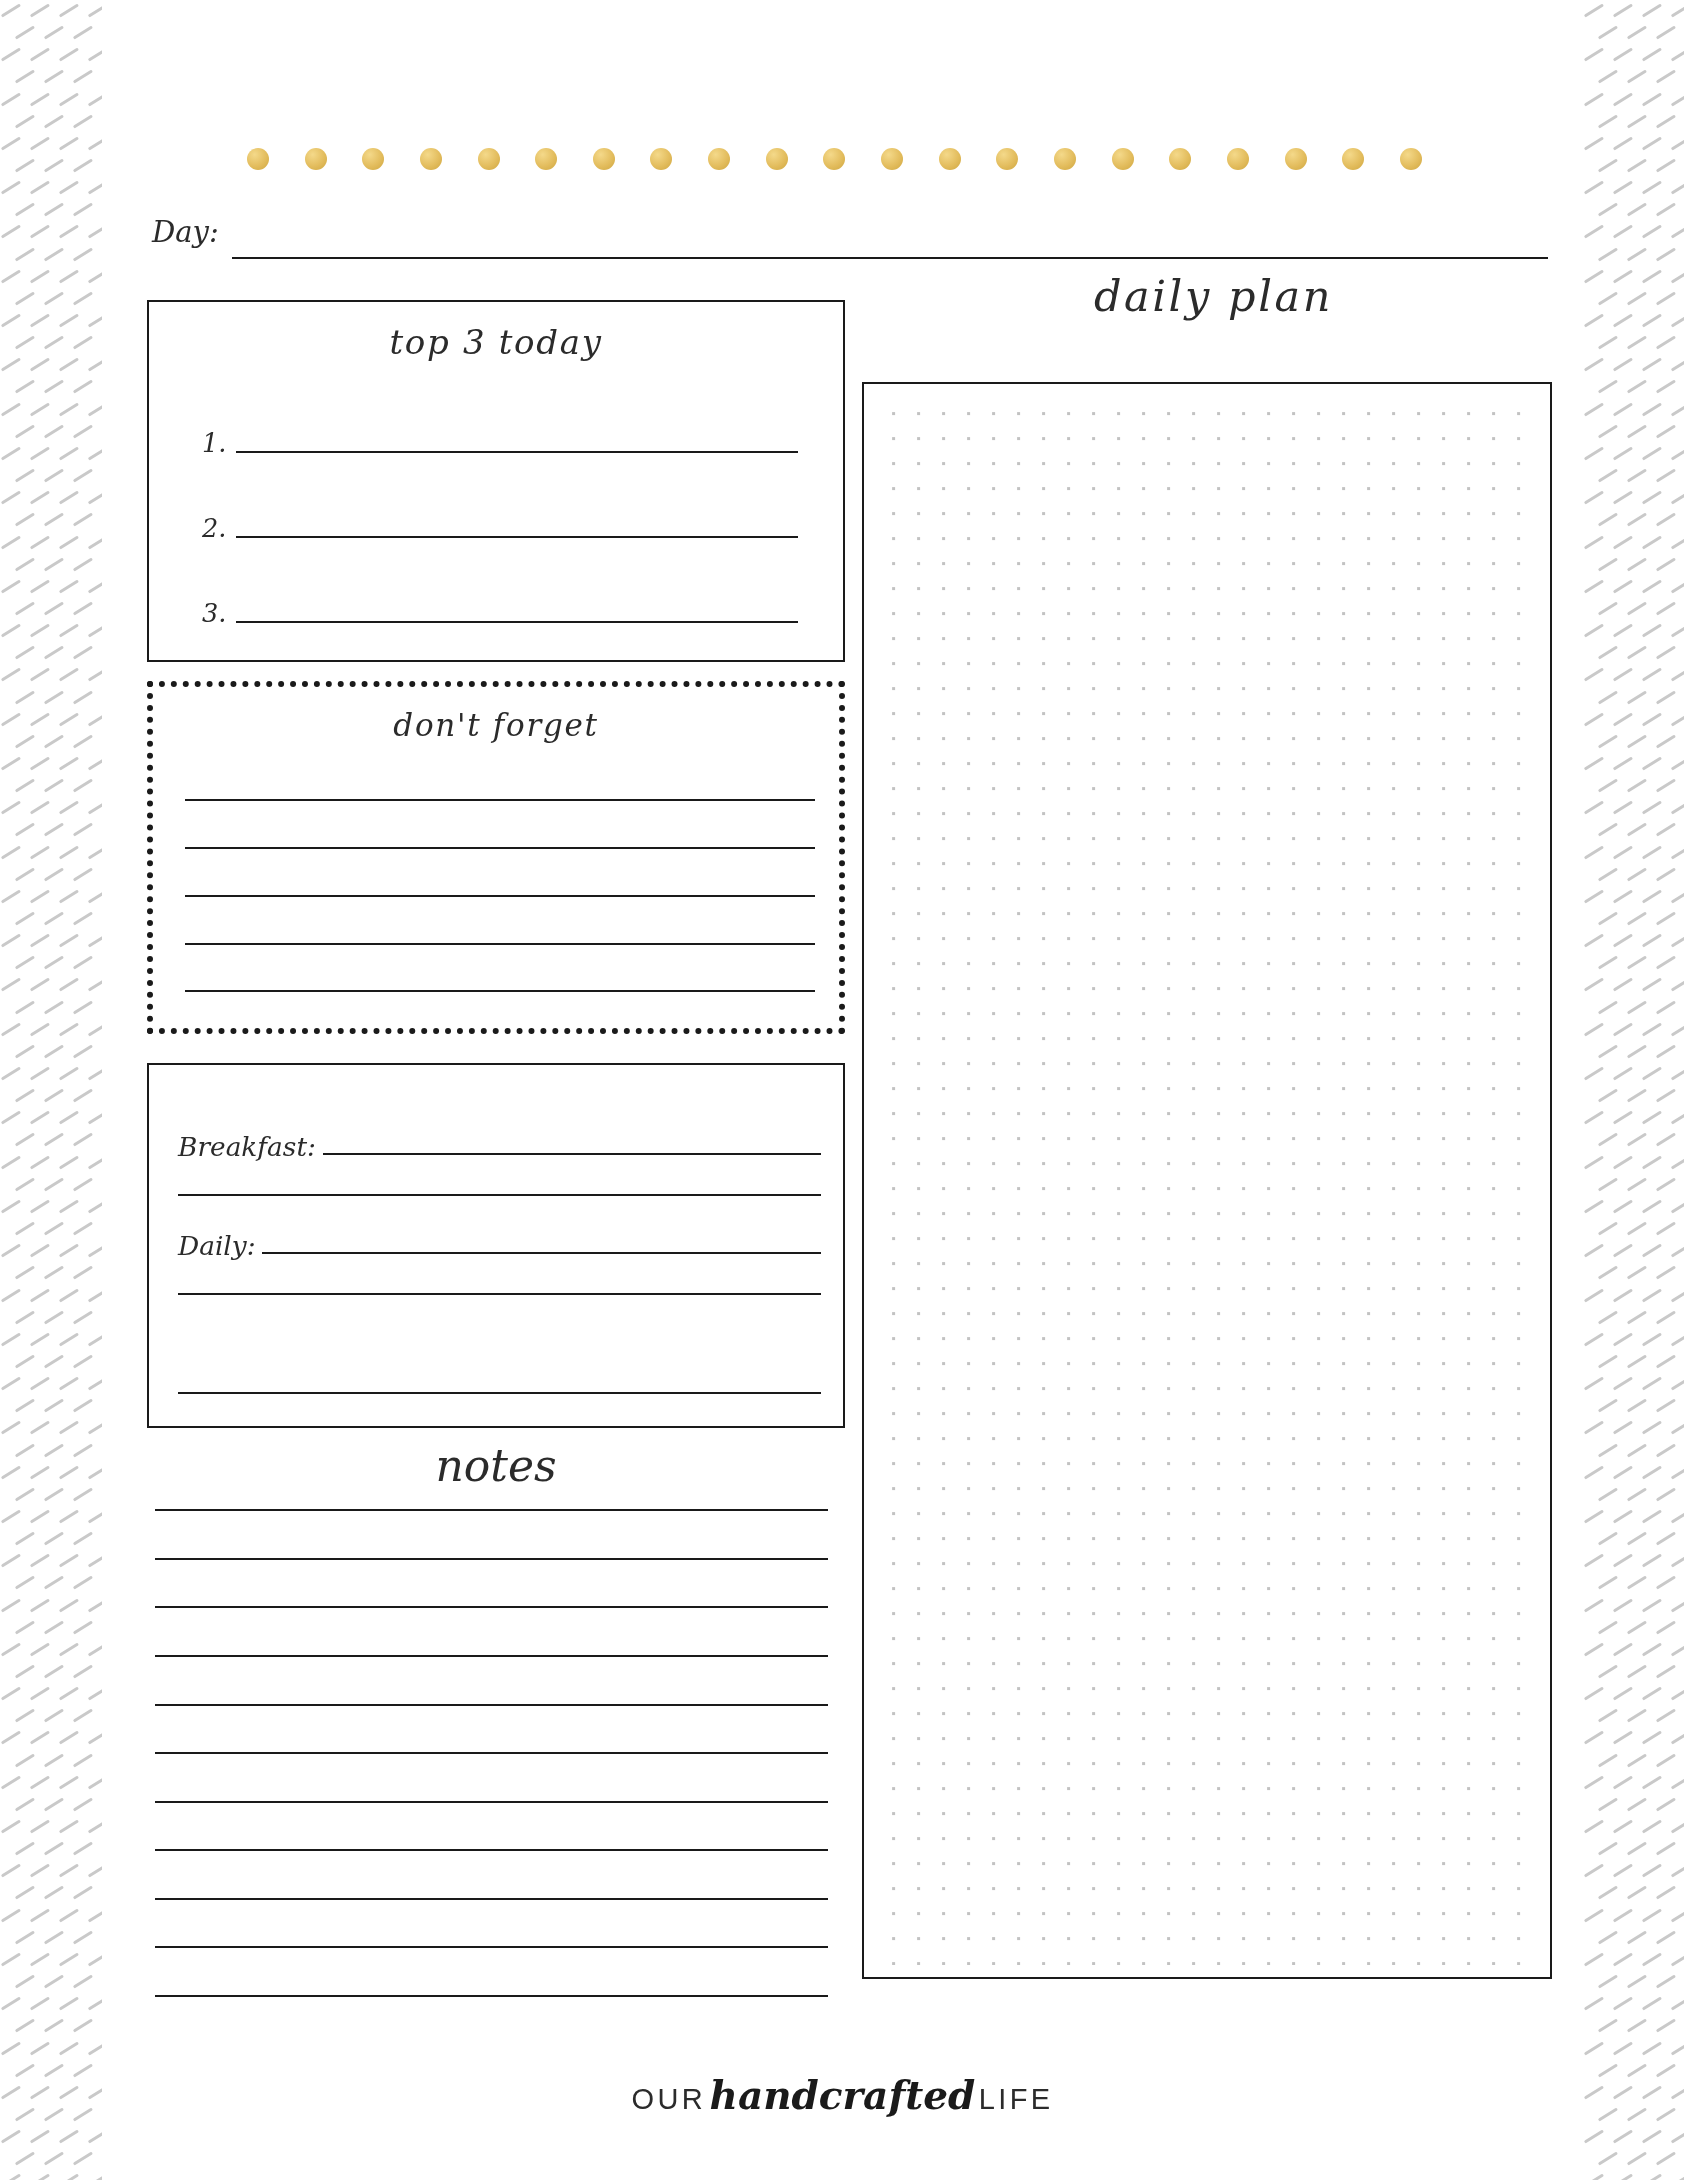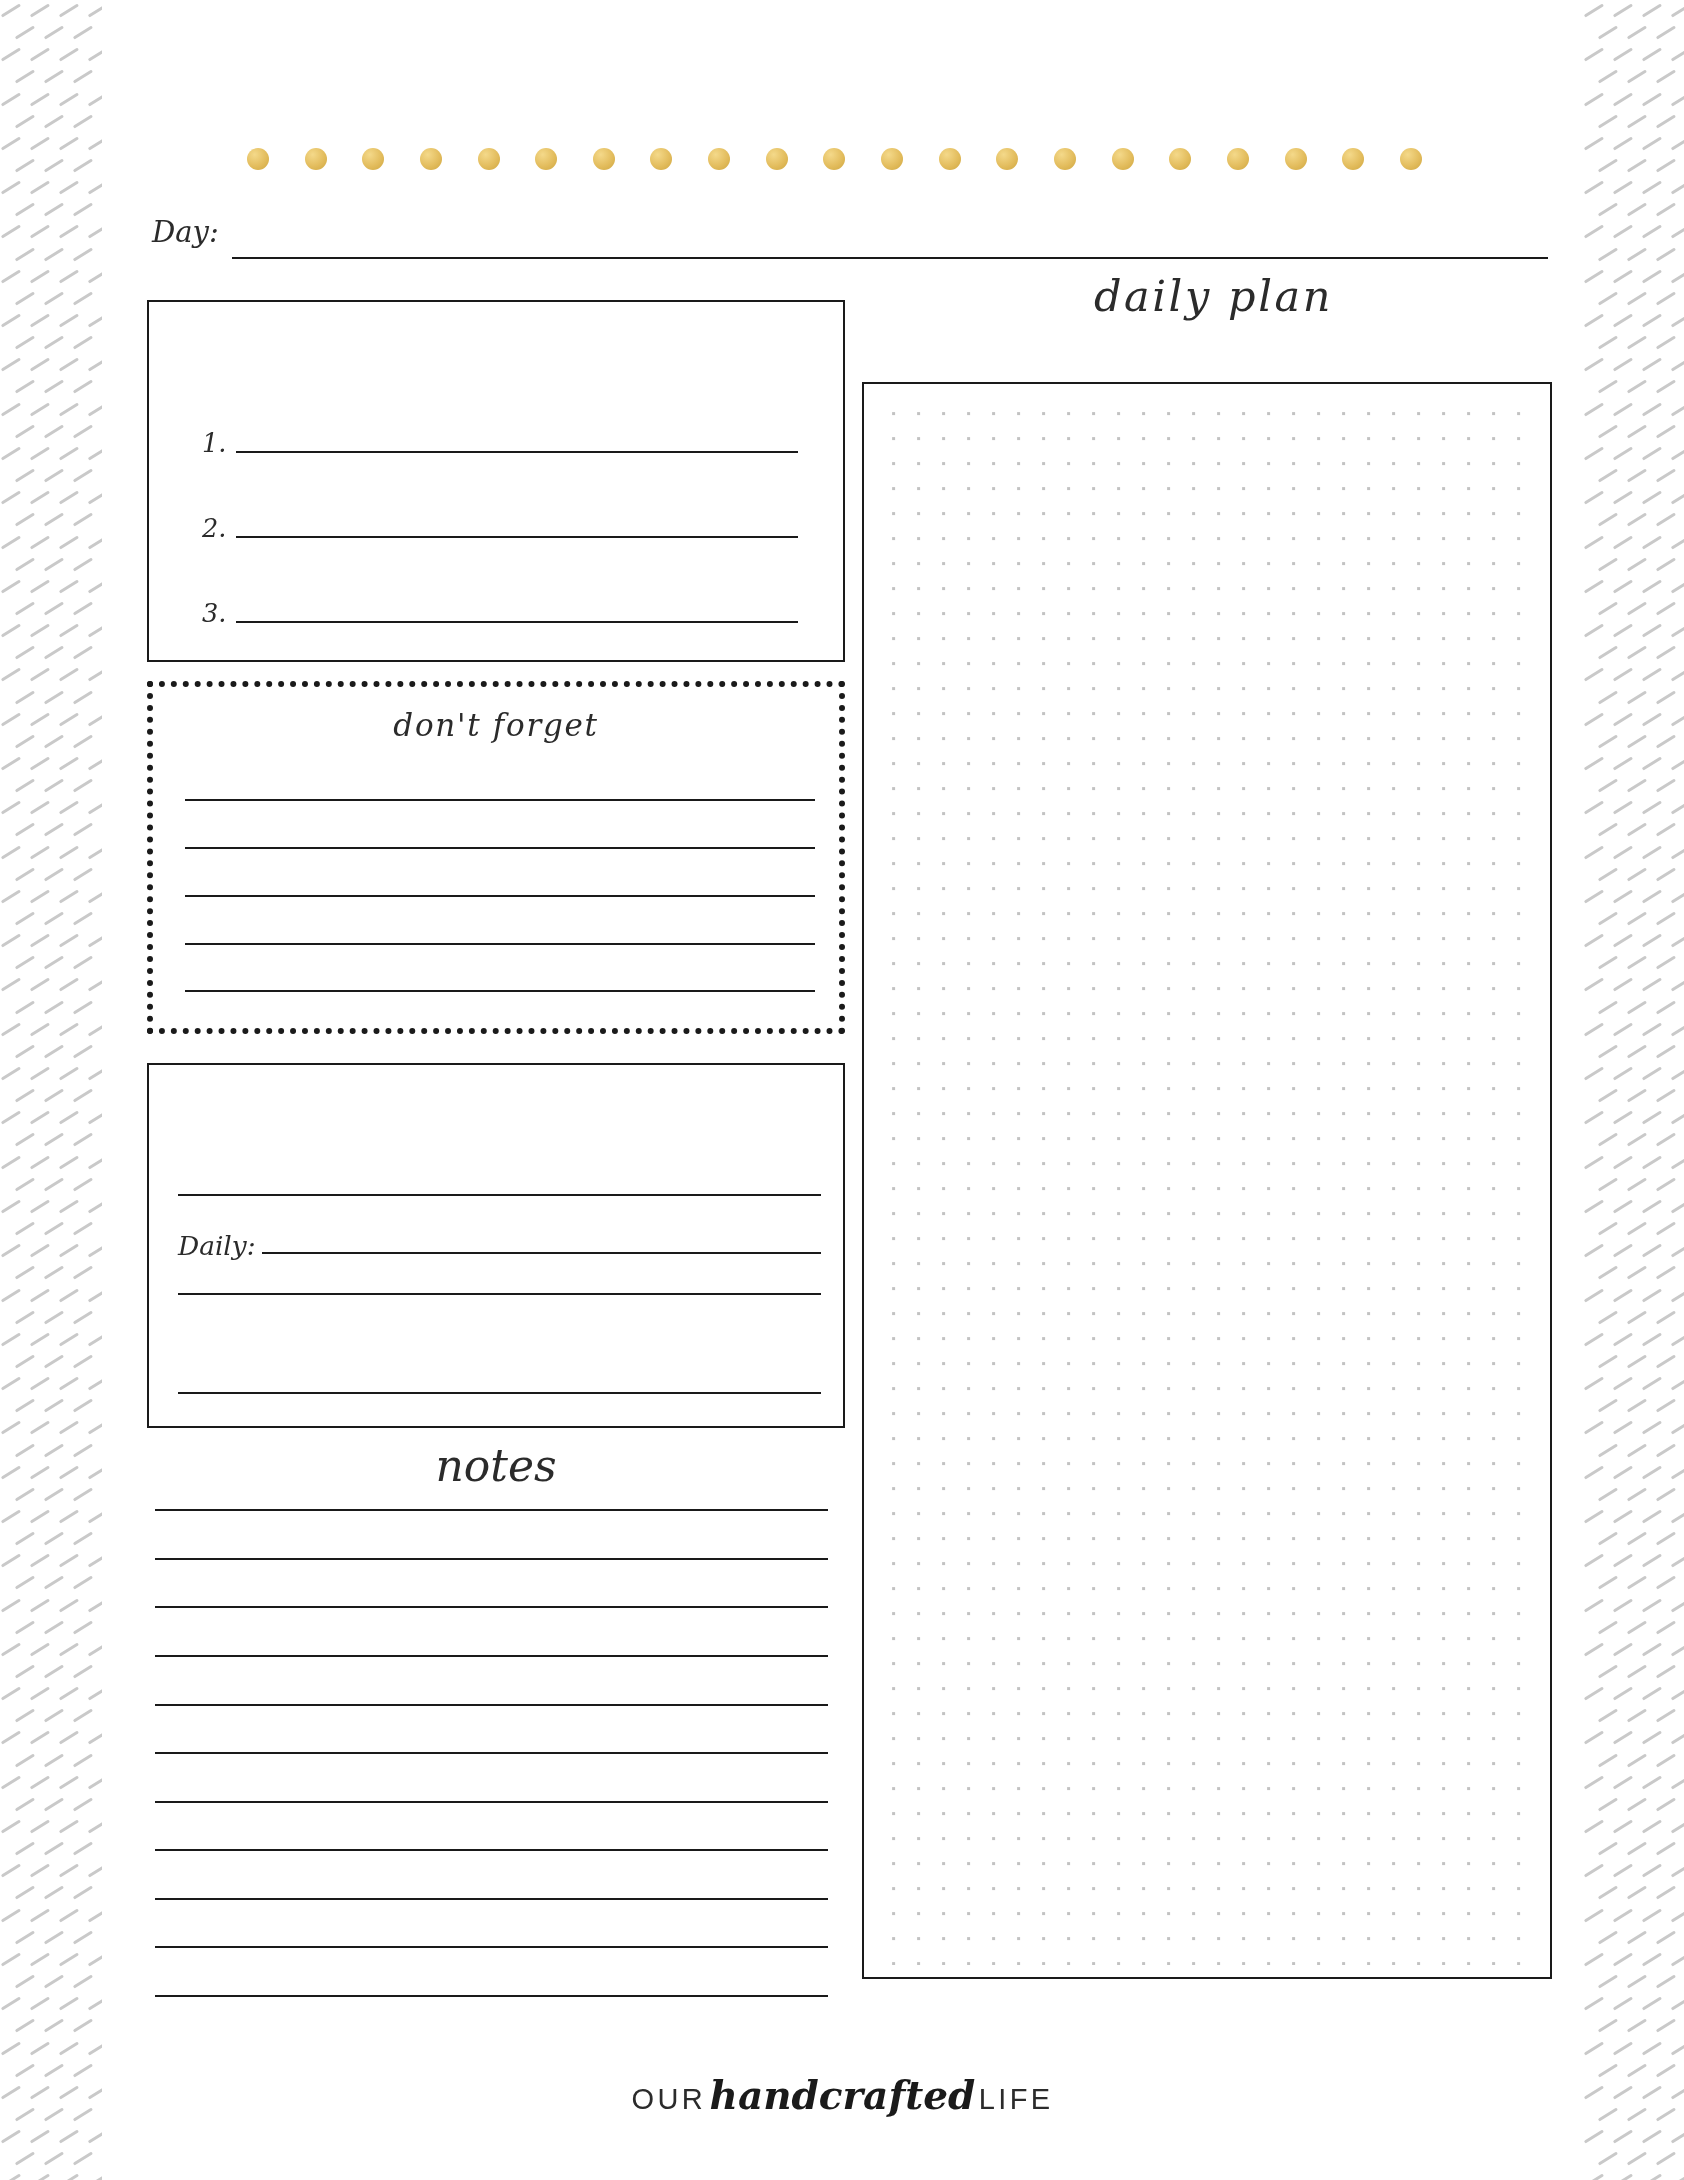--- a/index.html
+++ b/index.html
@@ -1476,20 +1476,21 @@
       <div class="gold-dot"></div>
       <div class="gold-dot"></div>
       <div class="gold-dot"></div>
       <div class="gold-dot"></div>
     </div>
 
   <div class="day-label">Day:</div>
   <div class="day-line"></div>
 
   <div class="box" id="top3">
+    <div class="section-head">top 3 today</div>
 
     <div class="num-row" style="top:126px;">
       <span class="num">1.</span>
       <span class="rule"></span>
     </div>
     <div class="num-row" style="top:211px;">
       <span class="num">2.</span>
       <span class="rule"></span>
     </div>
     <div class="num-row" style="top:296px;">
@@ -1502,20 +1503,24 @@
     <div class="section-head">don't forget</div>
     <div class="line" style="top:112px;"></div>
     <div class="line" style="top:160px;"></div>
     <div class="line" style="top:208px;"></div>
     <div class="line" style="top:256px;"></div>
     <div class="line" style="top:303px;"></div>
   </div>
 
   <div class="box" id="dining">
 
+    <div class="meal-row" style="top:66px;">
+      <span class="meal-label">Breakfast:</span>
+      <span class="rule"></span>
+    </div>
     <div class="meal-sub" style="top:129px;"></div>
 
     <div class="meal-row" style="top:165px;">
       <span class="meal-label">Daily:</span>
       <span class="rule"></span>
     </div>
     <div class="meal-sub" style="top:228px;"></div>
 
     <div class="meal-sub" style="top:327px;"></div>
   </div>

